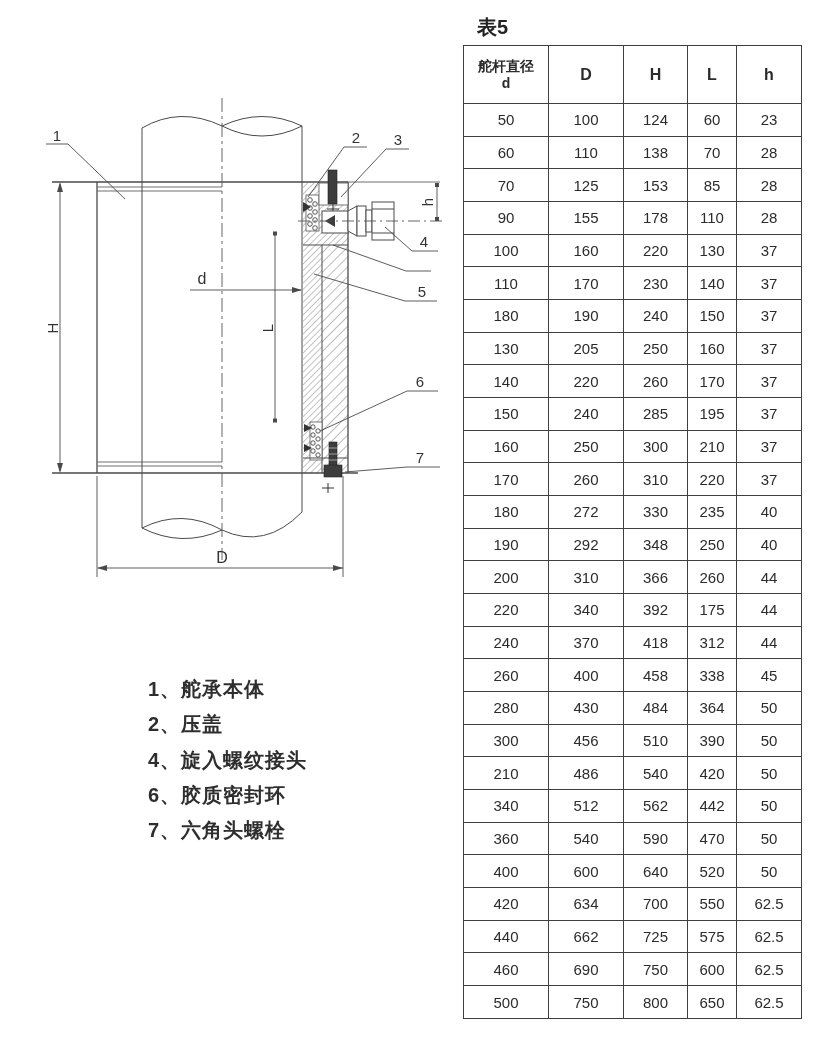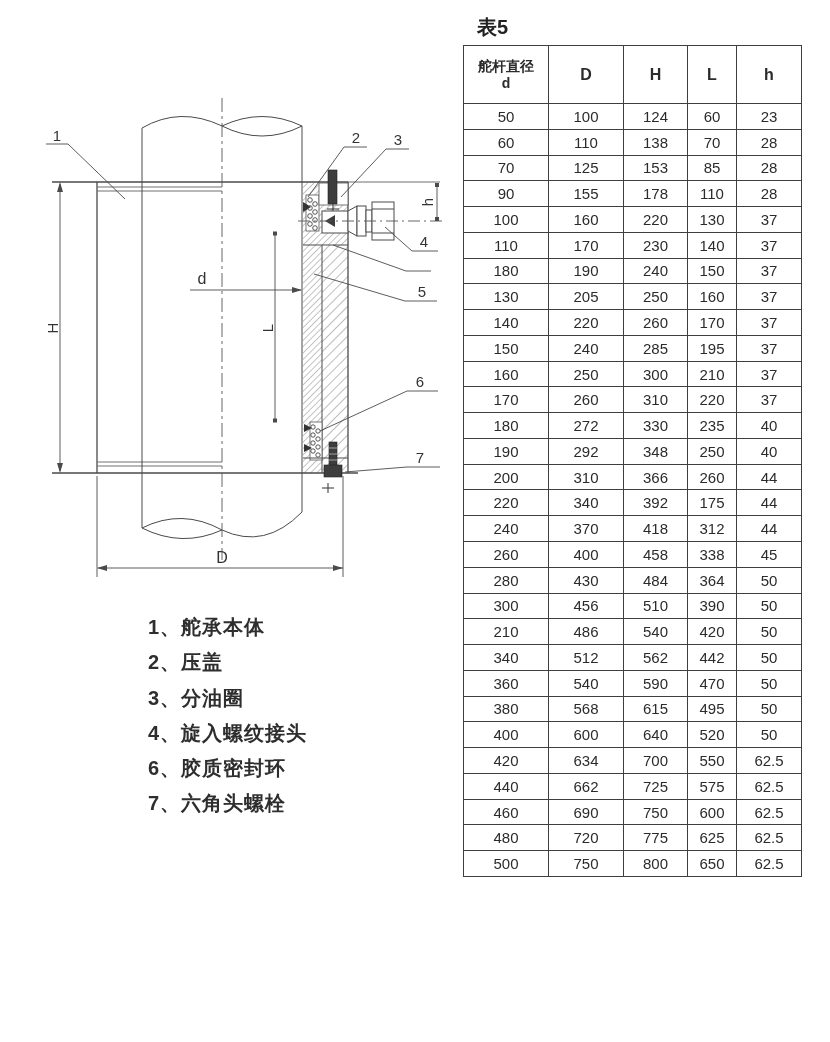--- a/index.html
+++ b/index.html
@@ -9,36 +9,36 @@
     overflow:hidden;
   }
   
   #drawing{position:absolute;left:0;top:0;}
   svg text{font-family:"Liberation Sans", sans-serif;fill:#333;}
   
   .table-title{
     position:absolute;left:477px;top:14px;font-size:20px;font-weight:bold;color:#222;
   }
   table.spec{
-    position:absolute;left:463px;top:45px;width:338px;height:832px;
+    position:absolute;left:463px;top:45px;width:338px;height:974px;
     border-collapse:collapse;table-layout:fixed;
   }
   table.spec th, table.spec td{
     border:1px solid #3f3f3f;text-align:center;vertical-align:middle;
     padding:0;color:#2b2b2b;
   }
   table.spec thead tr{height:58px;}
   table.spec th{font-weight:bold;}
   th .h-cn{font-size:14px;line-height:17px;}
   th .h-sub{font-size:14px;line-height:16px;}
   th.letter{font-size:16px;}
   table.spec td{font-size:15px;}
   
   .legend{
-    position:absolute;left:148px;top:614px;list-style:none;margin:0;padding:0;
+    position:absolute;left:148px;top:676px;list-style:none;margin:0;padding:0;
   }
   .legend li{
     height:35.3px;font-size:20px;font-weight:bold;color:#2e2e2e;
     letter-spacing:1px;white-space:nowrap;
   }
 </style>
 </head>
 <body>
 
 <svg id="drawing" width="470" height="620" viewBox="0 0 470 620">
@@ -200,21 +200,20 @@
     <text x="424" y="247">4</text>
     <text x="422" y="297">5</text>
     <text x="420" y="387">6</text>
     <text x="420" y="463">7</text>
   </g>
 </svg>
 
 <ol class="legend">
   <li>1、舵承本体</li>
   <li>2、压盖</li>
-  <li>3、分油圈</li>
   <li>4、旋入螺纹接头</li>
   <li>6、胶质密封环</li>
   <li>7、六角头螺栓</li>
 </ol>
 
 <div class="table-title">表5</div>
 
 <table class="spec">
   <colgroup>
     <col style="width:85px">
@@ -391,27 +390,20 @@
         <td>50</td>
       </tr>
       <tr>
         <td>360</td>
         <td>540</td>
         <td>590</td>
         <td>470</td>
         <td>50</td>
       </tr>
       <tr>
-        <td>380</td>
-        <td>568</td>
-        <td>615</td>
-        <td>495</td>
-        <td>50</td>
-      </tr>
-      <tr>
         <td>400</td>
         <td>600</td>
         <td>640</td>
         <td>520</td>
         <td>50</td>
       </tr>
       <tr>
         <td>420</td>
         <td>634</td>
         <td>700</td>
@@ -426,27 +418,20 @@
         <td>62.5</td>
       </tr>
       <tr>
         <td>460</td>
         <td>690</td>
         <td>750</td>
         <td>600</td>
         <td>62.5</td>
       </tr>
       <tr>
-        <td>480</td>
-        <td>720</td>
-        <td>775</td>
-        <td>625</td>
-        <td>62.5</td>
-      </tr>
-      <tr>
         <td>500</td>
         <td>750</td>
         <td>800</td>
         <td>650</td>
         <td>62.5</td>
       </tr>
     </tbody>
 </table>
 
 </body></html>

